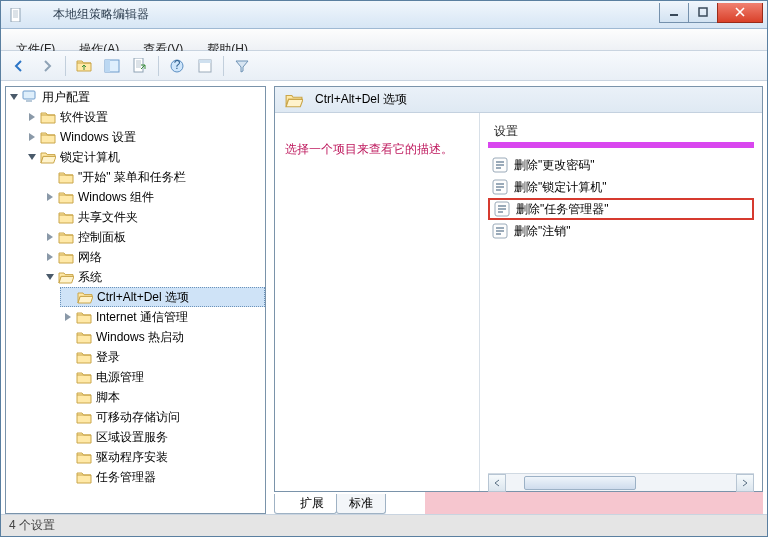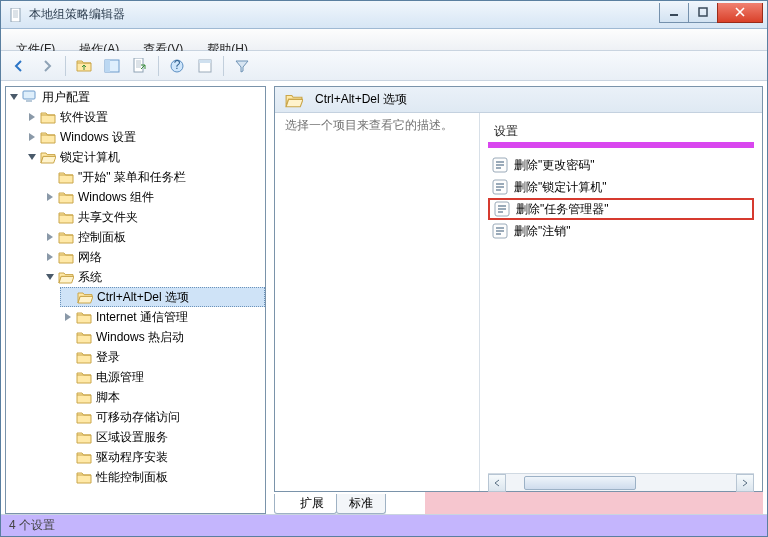--- a/index.html
+++ b/index.html
@@ -1,20 +1,20 @@
 <!DOCTYPE html>
 <html><head>
 <meta charset="utf-8">
 <style>
 * { margin: 0; padding: 0; box-sizing: border-box; font-family: "Microsoft YaHei", "Segoe UI", sans-serif; font-size: 12px; }
 html, body { width: 768px; height: 537px; overflow: hidden; background: #fff; }
 
 
 .window { width: 768px; height: 537px; border: 1px solid #5a7fa0; background: #fff; display: flex; flex-direction: column; box-shadow: 0 0 4px rgba(0,0,0,.3); }
-.titlebar { height: 28px; background: linear-gradient(#f0f6fc, #d7e6f5); display: flex; align-items: center; padding: 0 0 0 8px; border-bottom: 1px solid #9fb9d3; }
+.titlebar { height: 28px; background: linear-gradient(#f0f6fc, #d7e6f5); display: flex; align-items: center; padding: 0 0 0 8px; border-bottom: 1px solid #9fb9d3; gap: 24px; }
 .titlebar .title { flex: 1; color: #2d3e50; }
 .titlebar .doc-icon { width:14px;height:14px;margin-right:6px;display:inline-block; }
 .win-btns { display:flex; height:20px; margin-top:-4px; margin-right:4px;}
 .win-btn { width: 30px; height: 20px; border:1px solid #7591ad; border-top:none; display:flex;align-items:center;justify-content:center; margin-left:-1px; background:linear-gradient(#eef4fb,#d3e3f2); }
 .win-btn.close{ width:46px; background:linear-gradient(#f08070,#d9412a); border-color:#9a2c1a; color:#fff;}
 .win-btn svg{width:10px;height:10px;}
 
 
 .menubar{ height:22px; background:linear-gradient(#fdfdfd,#eef1f5); border-bottom:1px solid #c9d4e0; display:flex; align-items:center; padding:0 4px; gap:2px;}
 .menuitem{ padding:1px 10px; color:#222; border:1px solid transparent; border-radius:2px;margin-top:20px;}
@@ -40,42 +40,42 @@
 .expander{width:12px;height:12px;margin-right:2px;display:flex;align-items:center;justify-content:center;color:#6b7d8e;}
 .expander.empty{visibility:hidden;}
 .folder-icon{width:16px;height:14px;margin-right:4px;}
 .node-label{color:#000;}
 
 
 .right-header{height:26px;background:linear-gradient(#eaf1f8,#dfe9f3);border-bottom:1px solid #c4d1df;display:flex;align-items:center;padding:0 10px;gap:8px;}
 
 
 .right-body{flex:1;display:flex;min-height:0;}
-.desc-col{width:205px;border-right:1px solid #d8e0e8;padding:4px 10px;color:#737373;}
+.desc-col{width:205px;border-right:1px solid #d8e0e8;padding:28px 10px;color:#be185d;}
 .list-col{flex:1;padding:8px 8px 0 8px;display:flex;flex-direction:column;min-width:0;}
 .list-head{font-weight:400;color:#222;padding:2px 6px;border-bottom:6px solid #d946ef;margin-bottom:6px;}
 .list-items{flex:1;overflow:hidden;}
 .li-row{display:flex;align-items:center;height:22px;padding:0 4px;gap:6px;}
 .li-row.hl{border:2px solid #d63a2f;}
 .setting-icon{width:16px;height:16px;flex:0 0 16px;}
 
 
 .hscroll{height:18px;border-top:1px solid #d0d9e2;background:#f1f4f8;display:flex;align-items:center;}
 .hscroll .track{flex:1;height:14px;margin:0 18px;position:relative;}
 .hscroll .thumb{position:absolute;left:0;width:112px;height:14px;background:linear-gradient(#eef4fa,#cfdced);border:1px solid #9cb1c6;border-radius:2px;}
 .hscroll .arrow{width:18px;height:18px;display:flex;align-items:center;justify-content:center;border:1px solid #b7c5d3;background:linear-gradient(#f6fafc,#dbe5ee);}
 
 
 .tabstrip{height:22px;display:flex;align-items:flex-end;}
 .tab{padding:1px 12px;border:1px solid #9fb2c4;border-top:none;background:#f3f6f9;margin-right:-1px;border-radius:0 0 3px 3px;}
 .tab.active{background:#fff;padding-left:25px;}
 .pink{flex:1;height:22px;background:#f6c6cf;margin-left:40px;}
 
 
-.status{height:22px;background:#c4b5fd;border-top:1px solid #c9d4e0;display:flex;align-items:center;padding:0 8px;color:#444;}
+.status{height:22px;background:#e5e5e5;border-top:1px solid #c9d4e0;display:flex;align-items:center;padding:0 8px;color:#444;}
 </style>
 </head>
 <body>
 
 <svg width="0" height="0" style="position:absolute">
   <defs>
     <g id="folder-g">
       <path d="M1 3h5l1.5 2H15v8H1z" fill="#ffe9a8" stroke="#caa64a"></path>
       <path d="M1 5h14" stroke="#caa64a"></path>
     </g>
@@ -399,21 +399,21 @@
                           </svg>
                           <span class="node-label">驱动程序安装</span>
                         </div>
                       </li>
                     <li class="node">
                         <div class="row">
                           <span class="expander empty"></span>
                           <svg class="folder-icon" viewBox="0 0 16 14">
                             <use href="#folder-g"></use>
                           </svg>
-                          <span class="node-label">性能控制面板</span>
+                          <span class="node-label">任务管理器</span>
                         </div>
                       </li>
                   </ul>
                 </li>
               </ul>
             </li>
           </ul>
         </li>
       </ul>
     </div>

